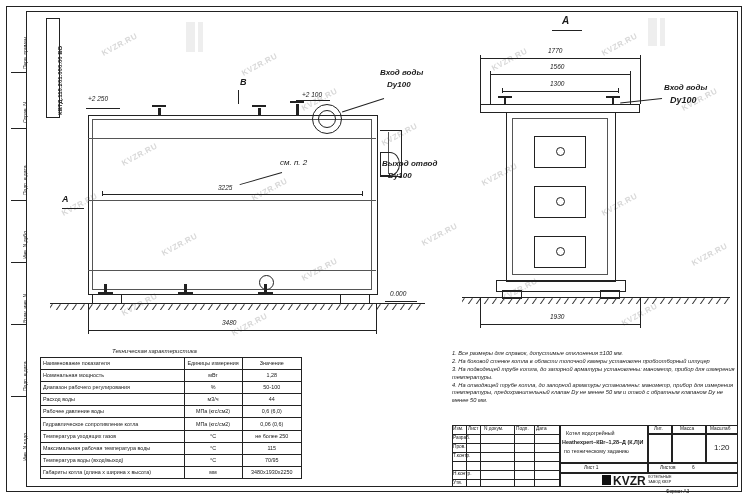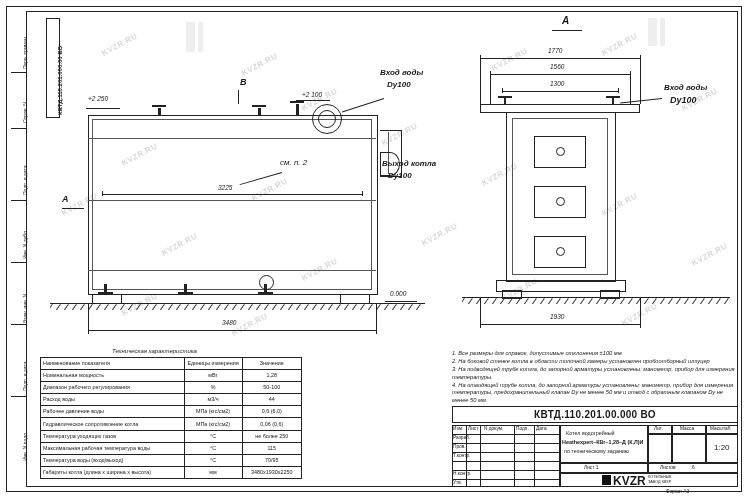--- a/index.html
+++ b/index.html
@@ -210,21 +210,21 @@
 
     <div class="lbl bold lbl-i" style="left:200px;top:58px;font-size:9px;">B</div>
     <div class="ln" style="left:198px;top:70px;width:1px;height:14px;"></div>
     <div class="lbl bold lbl-i" style="left:22px;top:175px;font-size:9px;">A</div>
     <div class="ln" style="left:22px;top:188px;width:22px;height:1px;"></div>
 
     <div class="lbl bold lbl-i" style="left:340px;top:49px;font-size:8px;">Вход воды</div>
     <div class="lbl bold lbl-i" style="left:347px;top:61px;font-size:8px;">Dy100</div>
     <div class="ln" style="left:300px;top:78px;width:44px;height:1px;transform:rotate(-18deg);transform-origin:right center;"></div>
 
-    <div class="lbl bold lbl-i" style="left:342px;top:140px;font-size:8px;">Выход котла</div>
+    <div class="lbl bold lbl-i" style="left:342px;top:140px;font-size:8px;">Выход отвод</div>
     <div class="lbl bold lbl-i" style="left:348px;top:152px;font-size:8px;">Dy100</div>
 
     <div class="lbl lbl-i" style="left:240px;top:139px;font-size:8px;">см. п. 2</div>
     <div class="ln" style="left:198px;top:152px;width:44px;height:1px;transform:rotate(-16deg);transform-origin:right center;"></div>
 
     <div class="dim" style="left:62px;top:174px;width:260px;"></div>
     <div class="tick" style="left:62px;top:171px;"></div>
     <div class="tick" style="left:322px;top:171px;"></div>
     <div class="lbl lbl-i" style="left:178px;top:165px;">3225</div>
 
@@ -390,21 +390,20 @@
           <td class="c3">70/95</td>
         </tr>
     <tr>
           <td class="c1">Габариты котла (длина х ширина х высота)</td>
           <td class="c2">мм</td>
           <td class="c3">3480х1930х2250</td>
         </tr>
   </tbody>
     </table>
 
-  <div id="docnum">КВТД.110.201.00.000  ВО</div>
 
   <div id="titleblock">
     <div class="tb" style="left:0;top:0;width:286px;height:62px;"></div>
 
     <div class="tb" style="left:0;top:0;width:108px;height:62px;"></div>
     <div class="ln" style="left:0;top:9px;width:108px;height:1px;"></div>
     <div class="ln" style="left:0;top:18px;width:108px;height:1px;"></div>
     <div class="ln" style="left:0;top:27px;width:108px;height:1px;"></div>
     <div class="ln" style="left:0;top:36px;width:108px;height:1px;"></div>
     <div class="ln" style="left:0;top:45px;width:108px;height:1px;"></div>

